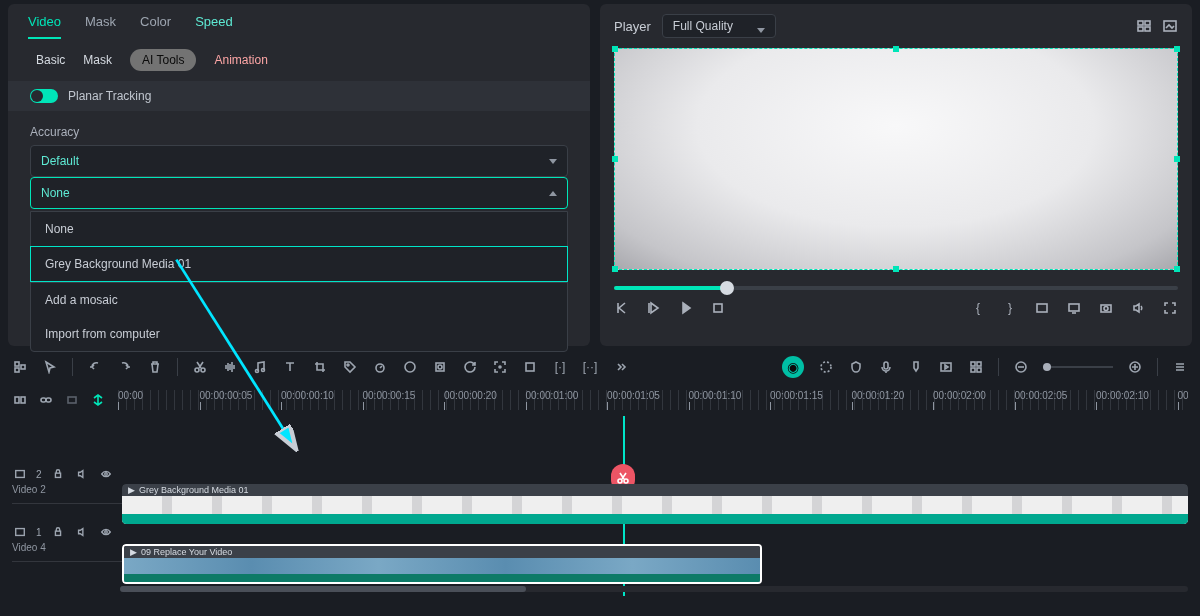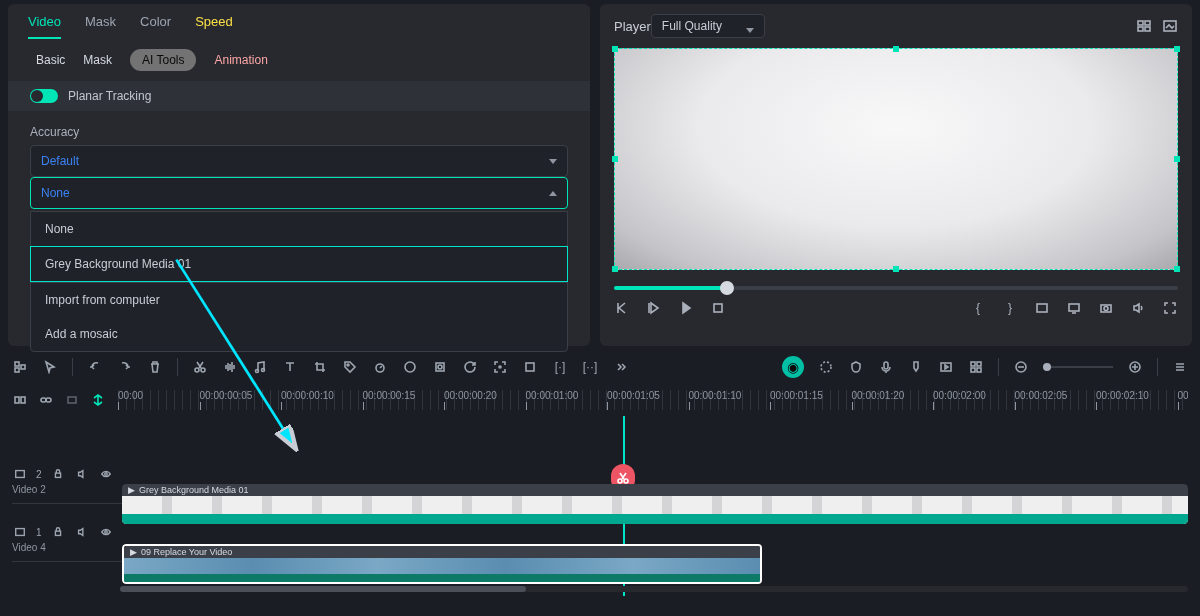--- a/index.html
+++ b/index.html
@@ -4,41 +4,41 @@
 <style>
 *{margin:0;padding:0;box-sizing:border-box;font-family:-apple-system,BlinkMacSystemFont,'Segoe UI',sans-serif}
 body{background:#1a1d23;color:#c8cdd5;font-size:12px;width:1200px;height:616px;overflow:hidden;position:relative}
 .top{display:flex;gap:10px;padding:4px 8px;height:350px}
 .panel{background:#27292f;border-radius:6px;flex:1;position:relative}
 .panel.left{flex:0 0 582px}
 .panel.right{flex:1}
 .tabs{display:flex;gap:24px;padding:10px 20px 0;font-size:13px}
 .tab{color:#9da5b0;cursor:pointer;padding-bottom:8px}
 .tab.active{color:#00e5b8;border-bottom:2px solid #00e5b8}
-.tab.dim{color:#fde047}
+.tab.dim{color:#5eead4}
 .subtabs{display:flex;gap:18px;padding:10px 28px;font-size:12px;align-items:center}
 .subtab{color:#d6dbe2;cursor:pointer}
 .subtab.pill{background:#737373;color:#0a0a0a;padding:4px 12px;border-radius:12px}
 .subtab.dim{color:#fca5a5}
 .section{padding:4px 22px}
 .toggle-row{display:flex;align-items:center;gap:10px;padding:8px 22px;background:#2e3138}
 .toggle{width:28px;height:14px;background:#00e5b8;border-radius:7px;position:relative}
 .toggle::after{content:'';position:absolute;width:12px;height:12px;background:#27292f;border-radius:50%;left:1px;top:1px}
 .label{color:#c0c6cf;font-weight:400;font-size:12px}
 .field-label{color:#aab0bb;font-size:12px;margin:10px 0 6px}
-.select{background:#1f2228;border:1px solid #3a3f47;border-radius:4px;padding:8px 10px;display:flex;justify-content:space-between;align-items:center;cursor:pointer;font-size:12px;color:#3b82f6}
+.select{background:#1f2228;border:1px solid #3a3f47;border-radius:4px;padding:8px 10px;display:flex;justify-content:space-between;align-items:center;cursor:pointer;font-size:12px;color:#5eead4}
 .select.open{border-color:#00e5b8}
 .chev{width:0;height:0;border-left:4px solid transparent;border-right:4px solid transparent;border-top:5px solid #8f96a1}
 .chev.up{border-top:none;border-bottom:5px solid #8f96a1}
 .dropdown{background:#1f2228;border:1px solid #3a3f47;border-radius:0 0 4px 4px;margin-top:2px}
 .dd-item{padding:10px 14px;cursor:pointer;color:#c8cdd5;font-size:12px}
 .dd-item.highlight{border:1.5px solid #00e5c8;margin:0 -1px}
 .dd-divider{height:1px;background:#3a3f47;margin:0}
 .player-hdr{display:flex;align-items:center;gap:12px;padding:10px 14px;justify-content:space-between}
-.player-hdr-l{display:flex;align-items:center;gap:0}
+.player-hdr-l{display:flex;align-items:center;gap:11px}
 .quality-sel{background:#1f2228;border:1px solid #3a3f47;border-radius:4px;padding:4px 10px;display:flex;align-items:flex-end;gap:24px;font-size:12px}
 .player-view{margin:0 14px 0;height:222px;background:radial-gradient(ellipse at 50% 35%,#f8f8f9 0%,#eaeaec 50%,#c5c5c9 85%,#a8a8ad 100%);border:1px dashed #00e5b8;position:relative}
 .handle{width:6px;height:6px;background:#00e5b8;position:absolute}
 .h-tl{top:-3px;left:-3px}.h-tr{top:-3px;right:-3px}.h-bl{bottom:-3px;left:-3px}.h-br{bottom:-3px;right:-3px}
 .h-tm{top:-3px;left:calc(50% - 3px)}.h-bm{bottom:-3px;left:calc(50% - 3px)}
 .h-ml{top:calc(50% - 3px);left:-3px}.h-mr{top:calc(50% - 3px);right:-3px}
 .progress{margin:14px 14px 0;position:relative;height:4px;background:#3a3f47;border-radius:2px}
 .progress-fill{position:absolute;height:100%;background:#00e5b8;width:20%;border-radius:2px}
 .progress-thumb{position:absolute;width:14px;height:14px;background:#d6dbe2;border-radius:50%;top:-5px;left:calc(20% - 7px)}
 .time-row{display:flex;justify-content:flex-end;align-items:center;gap:8px;padding:0 14px;margin-top:-12px;font-size:12px;color:#c8cdd5}
@@ -115,22 +115,22 @@
         <span class="chev"></span>
       </div>
       <div class="select open">
         <span>None</span>
         <span class="chev up"></span>
       </div>
       <div class="dropdown">
         <div class="dd-item">None</div>
         <div class="dd-item highlight">Grey Background Media 01</div>
         <div class="dd-divider"></div>
+        <div class="dd-item">Add a mosaic</div>
         <div class="dd-item">Import from computer</div>
-        <div class="dd-item">Add a mosaic</div>
       </div>
     </div>
   </div>
 
   <div class="panel right">
     <div class="player-hdr">
       <div class="player-hdr-l">
         <div style="font-size:13px">Player</div>
         <div class="quality-sel">
           <span>Full Quality</span>

